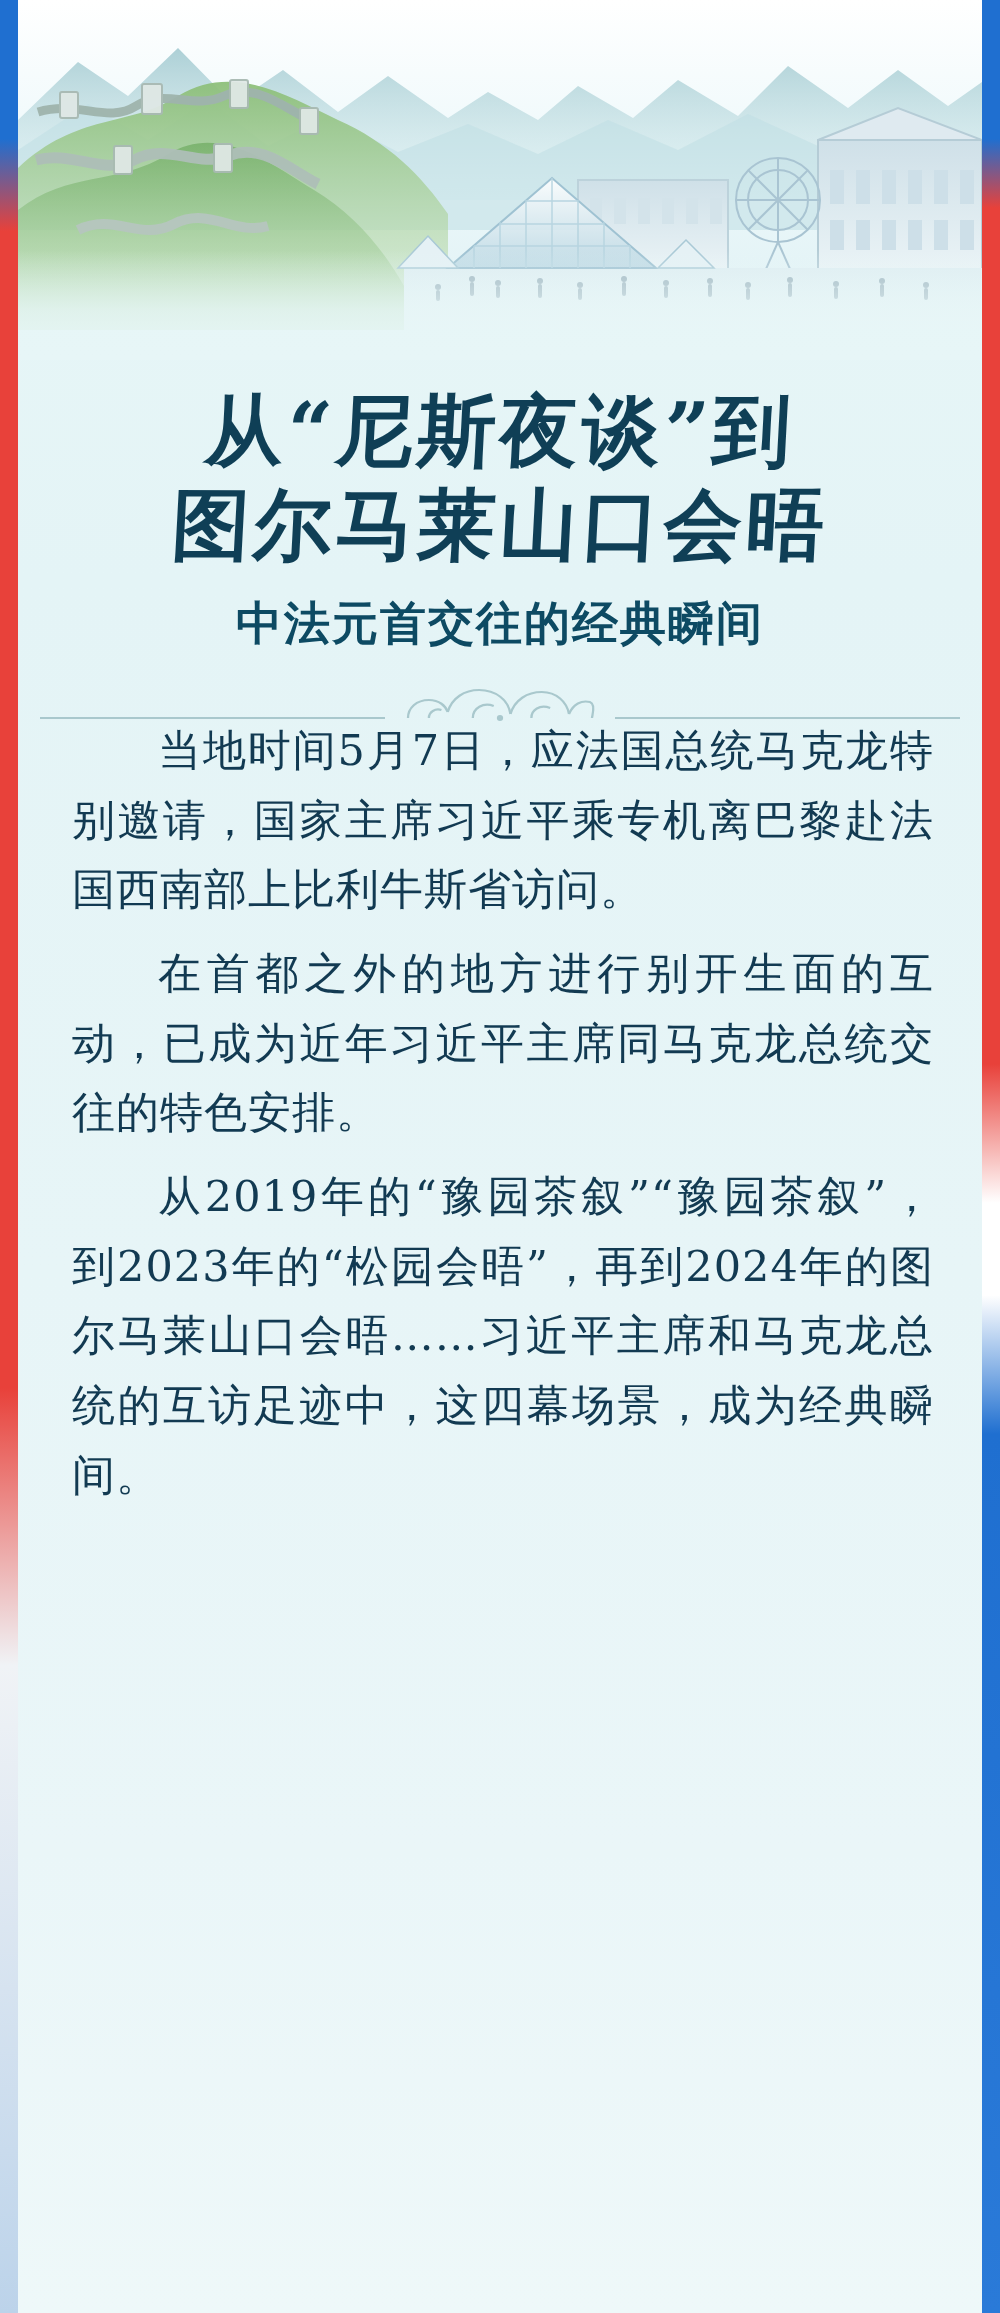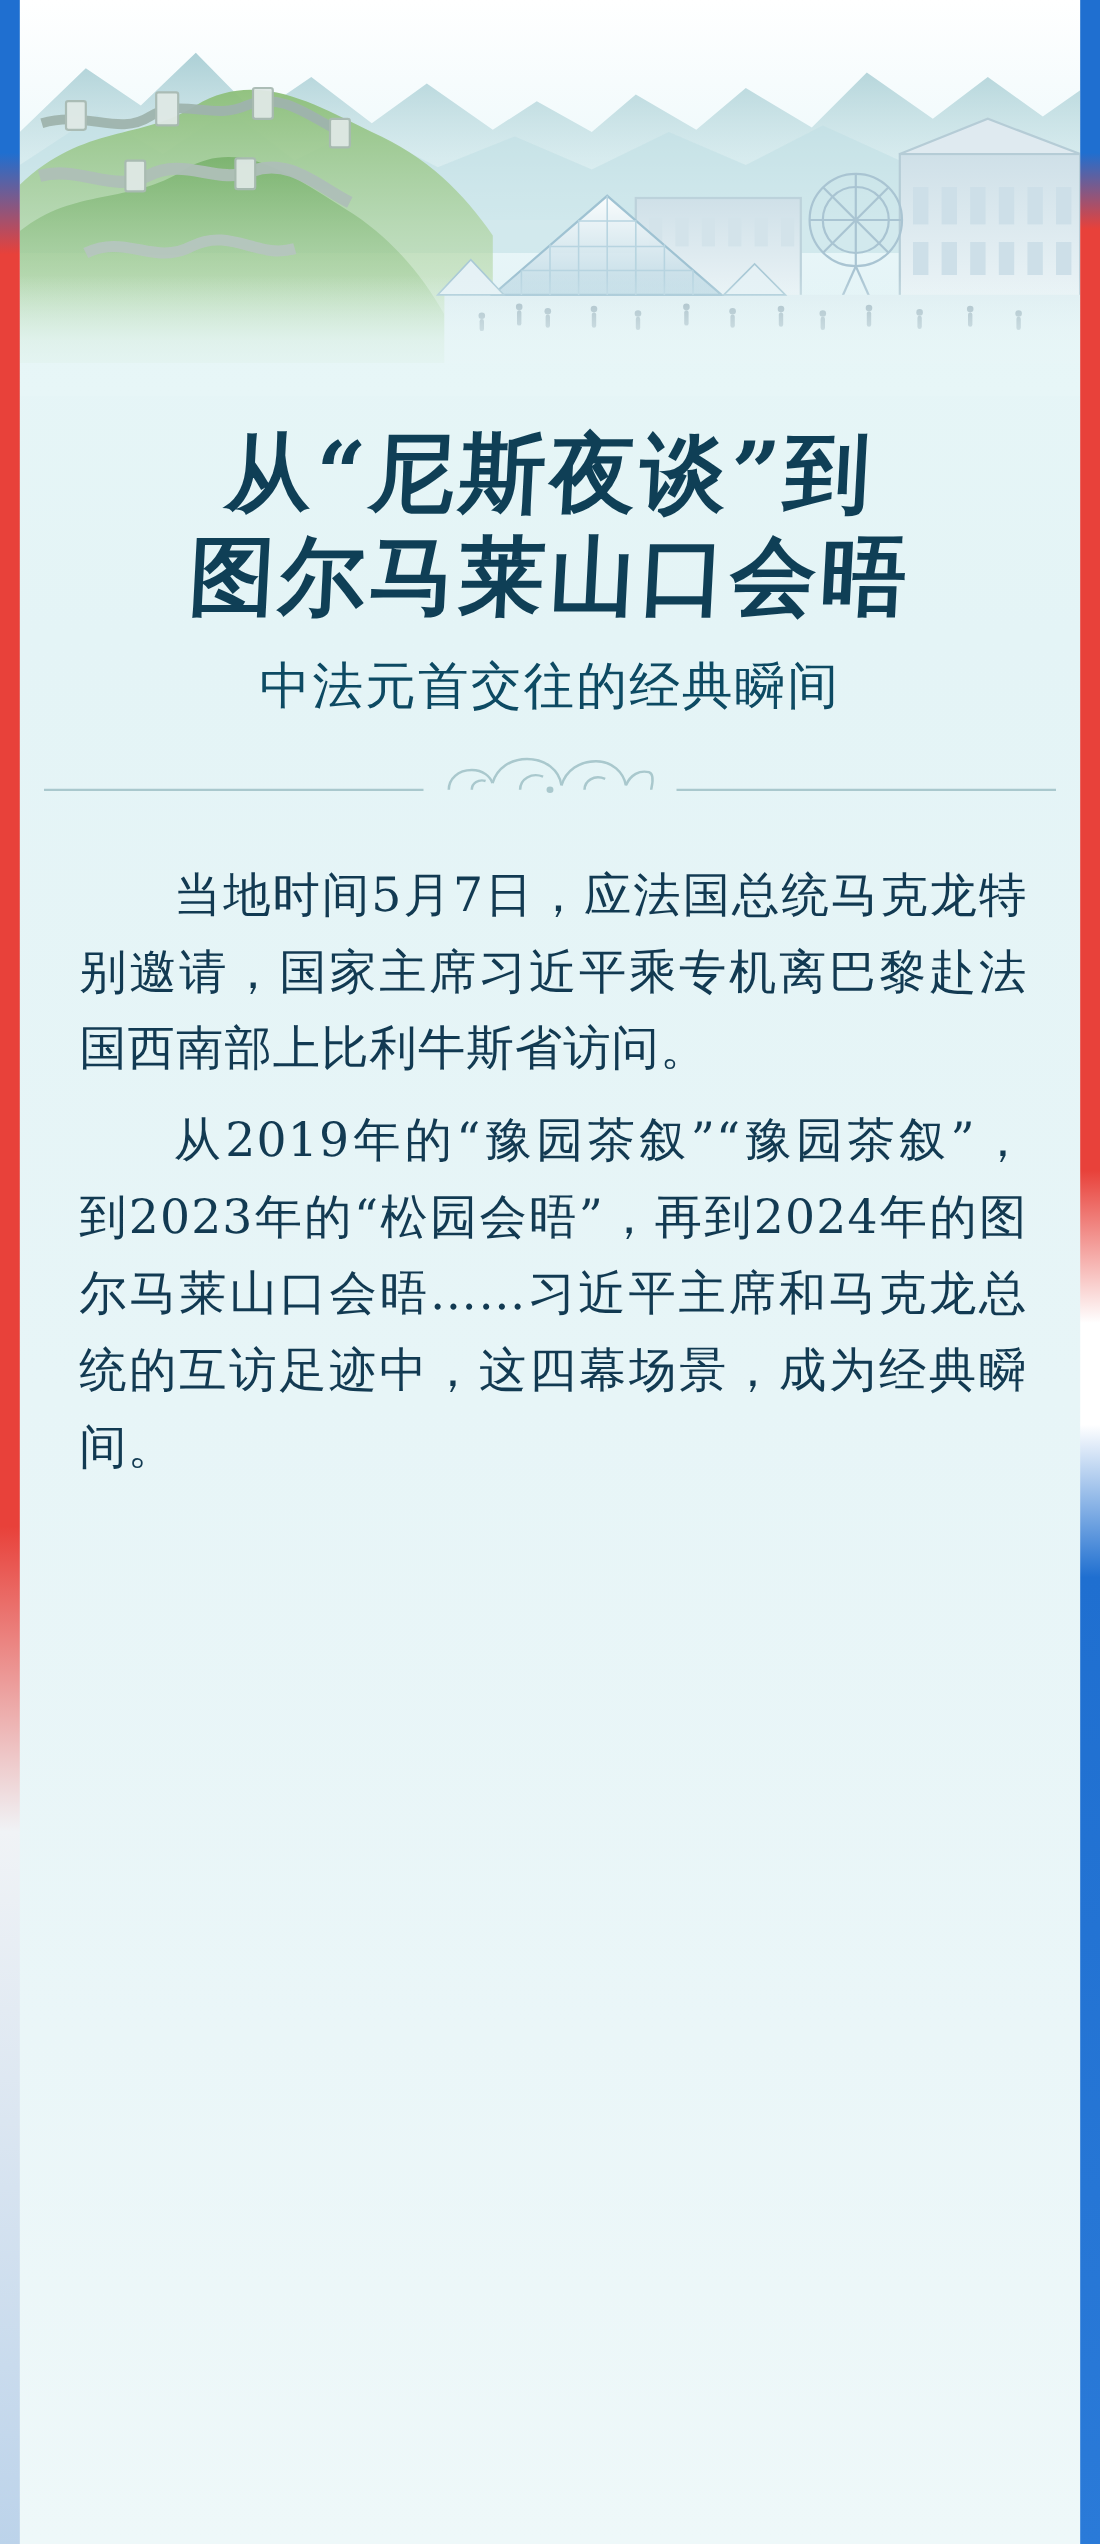--- a/index.html
+++ b/index.html
@@ -88,21 +88,21 @@
     color: #0f3f56;
     white-space: nowrap;
     transform: skewX(-3deg);
   }
   .title-line-2 {
     margin-top: 2px;
   }
   .subtitle {
     margin-top: 22px;
     font-family: "DejaVu Serif", "Liberation Serif", serif;
-    font-weight: normal;
+    font-weight: bold;
     font-size: 46px;
     letter-spacing: 2px;
     color: #0d4a63;
     white-space: nowrap;
   }
 
   
   .divider-wrap {
     position: absolute;
     top: 672px;
@@ -113,21 +113,21 @@
   }
   .divider-wrap svg {
     display: block;
     width: 100%;
     height: 100%;
   }
 
   
   .body-text {
     position: absolute;
-    top: 780px;
+    top: 716px;
     left: 72px;
     right: 66px;
     z-index: 4;
   }
   .para {
     font-family: "DejaVu Serif", "Liberation Serif", serif;
     font-size: 43px;
     line-height: 1.62;
     color: #123a52;
     text-align: justify;
@@ -312,16 +312,17 @@
         <path d="M372,46 C372,40 378,36 384,38"></path>
         <path d="M414,46 C414,36 424,30 434,34"></path>
         <path d="M470,46 C470,38 478,32 488,36"></path>
       </g>
       <circle cx="440" cy="46" r="3" fill="#a9c8cd"></circle>
     </svg>
   </div>
 
   <div class="body-text">
     <p class="para">当地时间5月7日，应法国总统马克龙特别邀请，国家主席习近平乘专机离巴黎赴法国西南部上比利牛斯省访问。</p>
+    <p class="para">在首都之外的地方进行别开生面的互动，已成为近年习近平主席同马克龙总统交往的特色安排。</p>
     <p class="para">从2019年的“豫园茶叙”“豫园茶叙”，到2023年的“松园会晤”，再到2024年的图尔马莱山口会晤……习近平主席和马克龙总统的互访足迹中，这四幕场景，成为经典瞬间。</p>
   </div>
 
 </div>
 
 </body></html>

